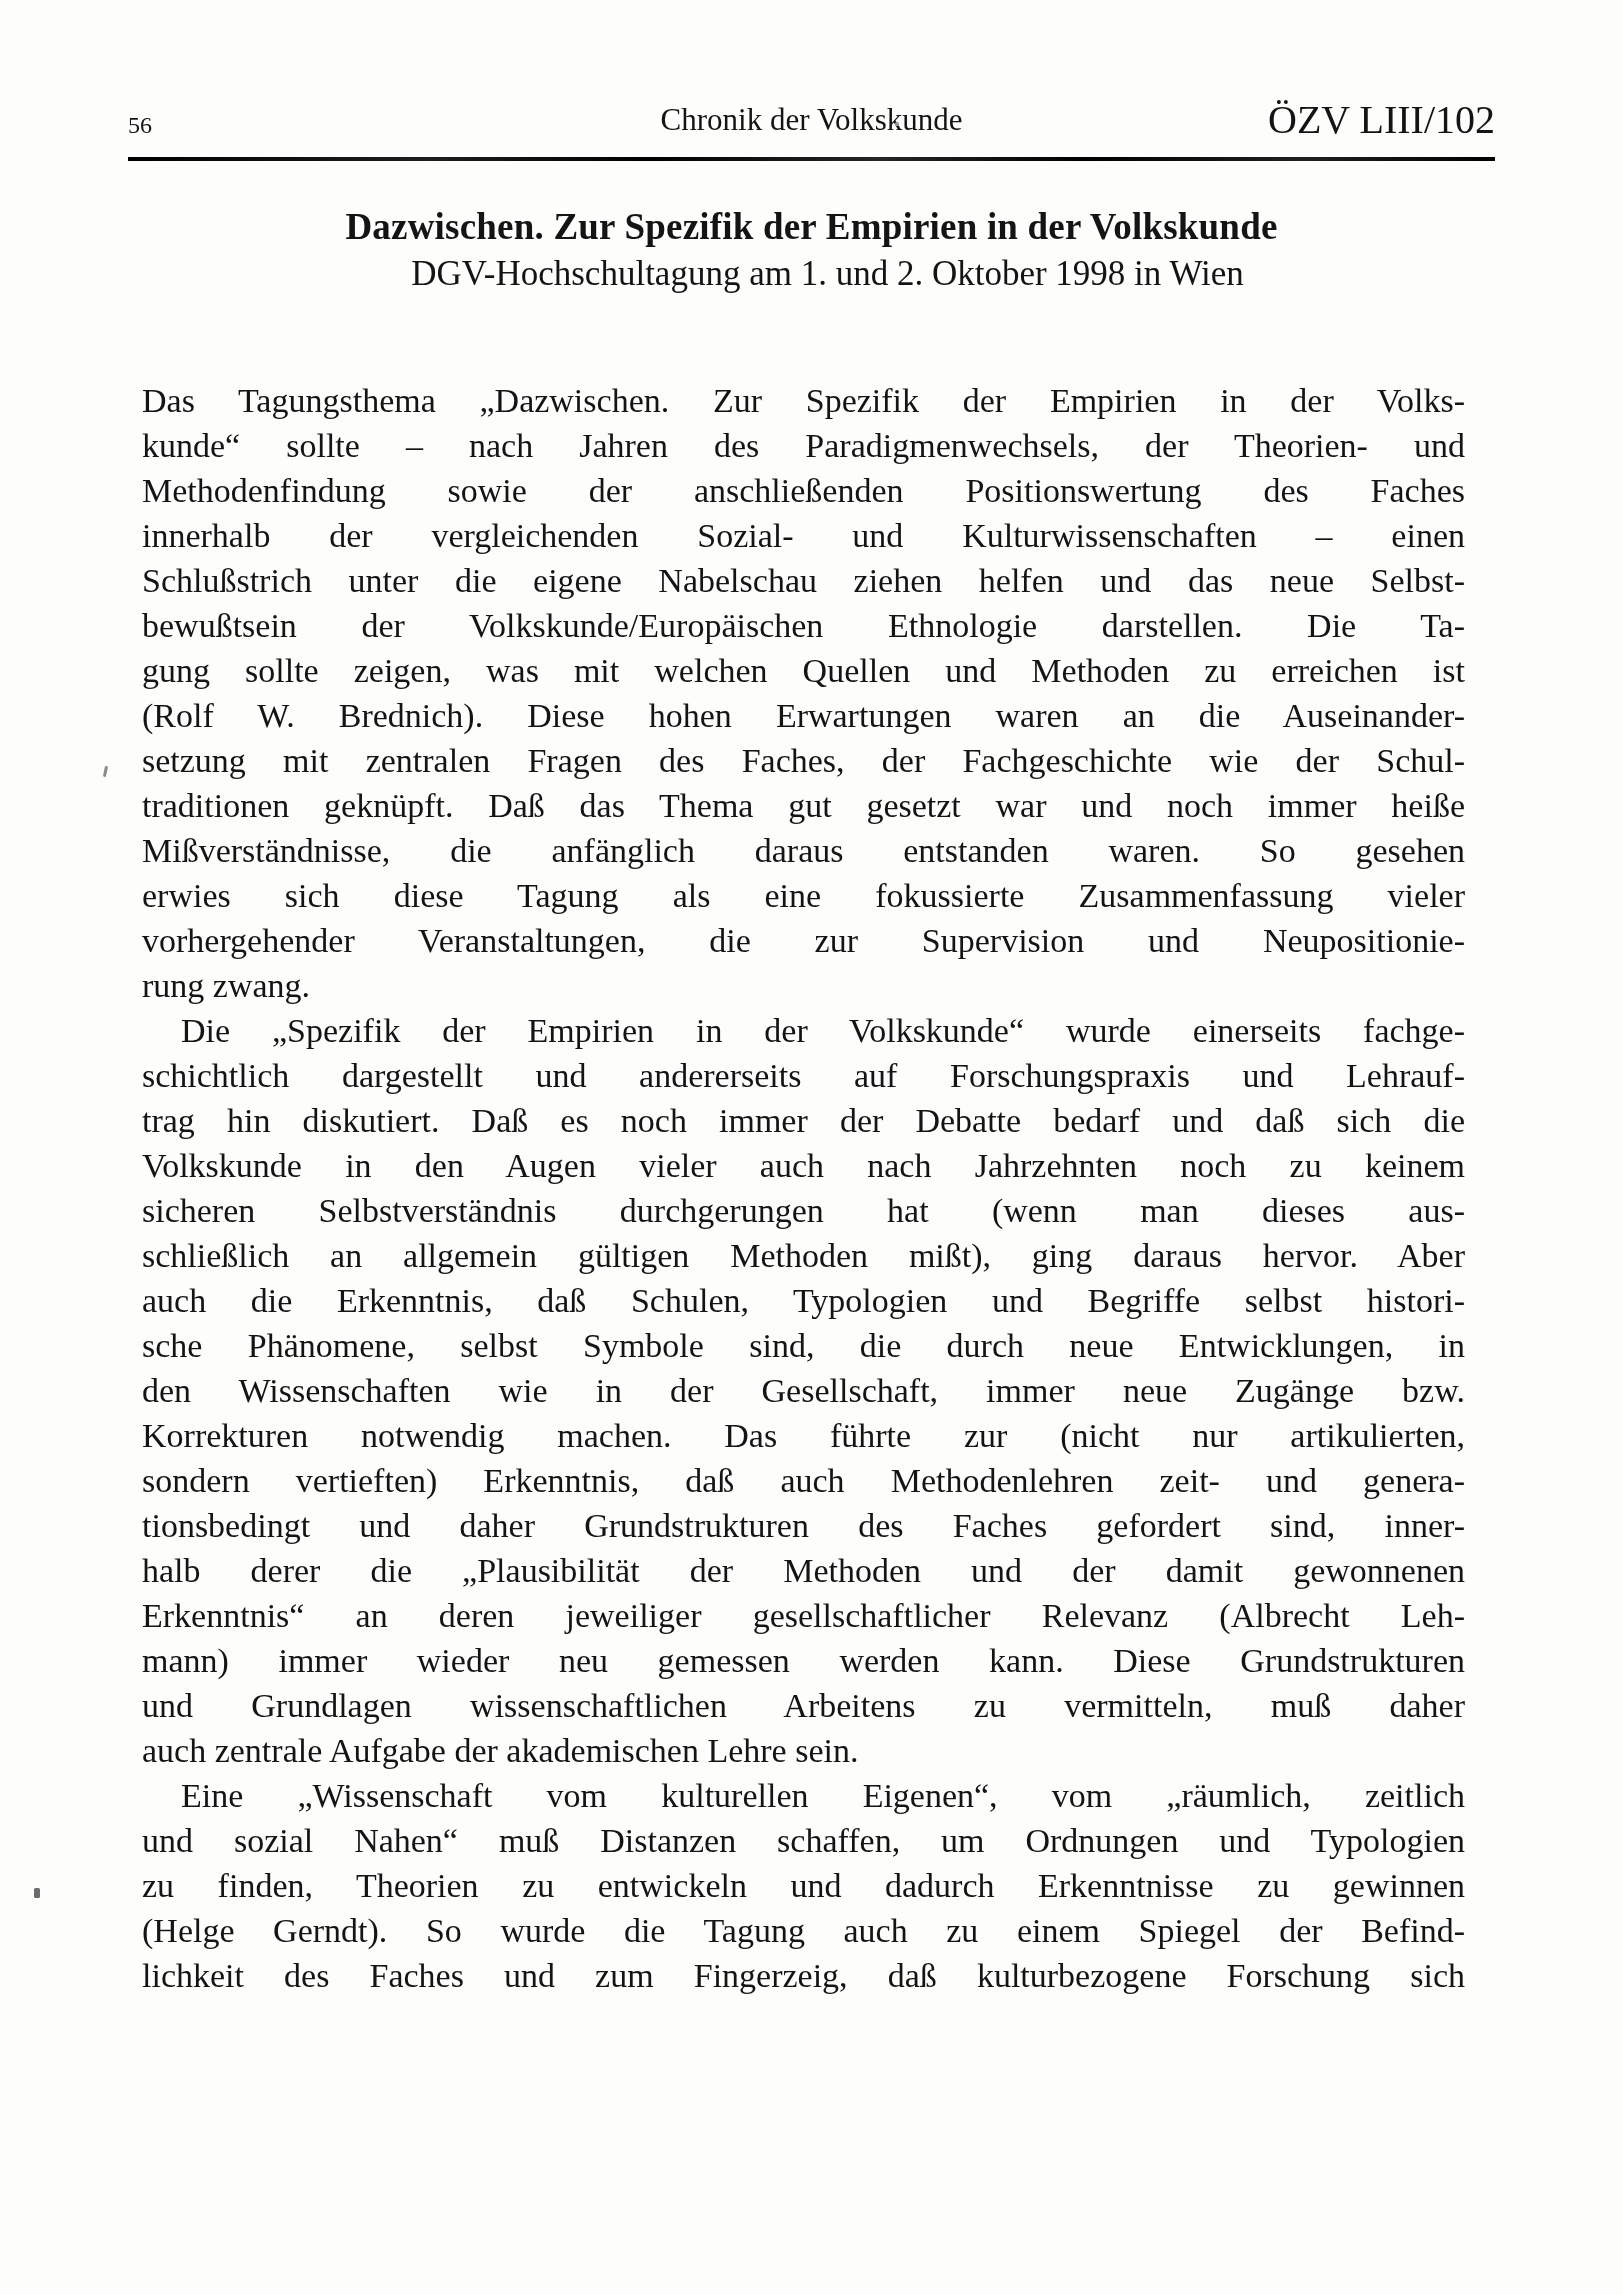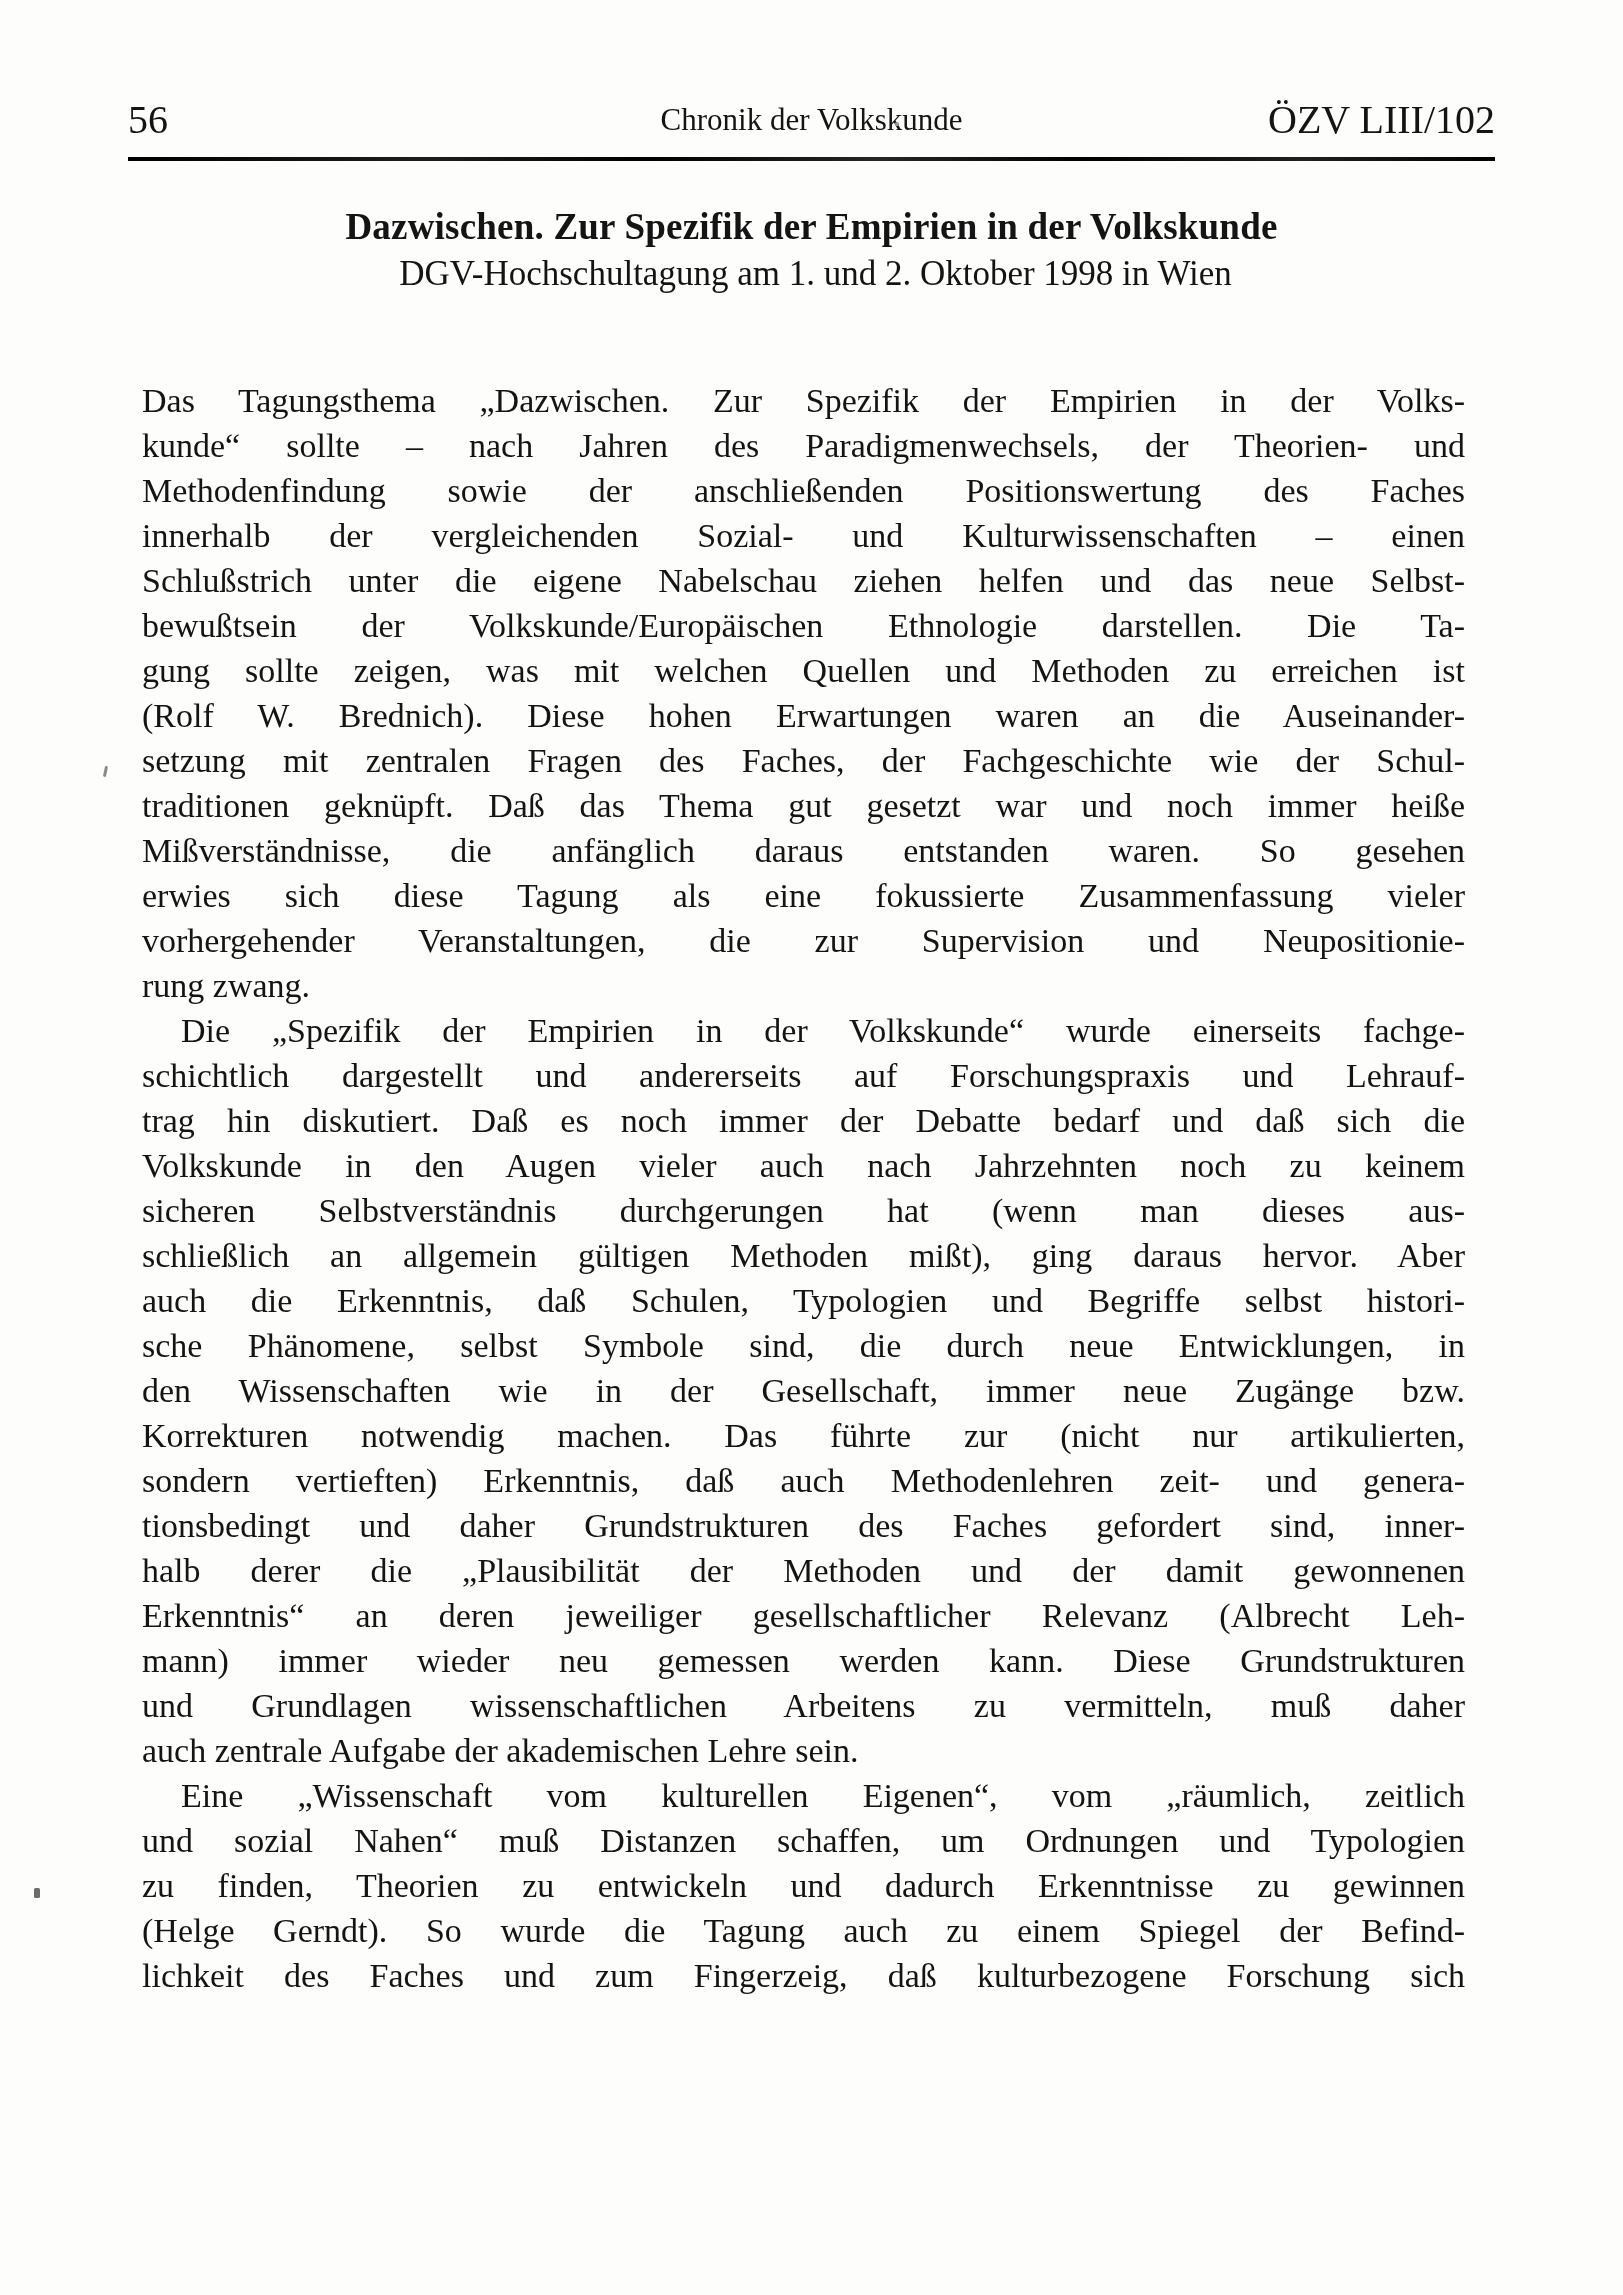--- a/index.html
+++ b/index.html
@@ -24,21 +24,21 @@
   
   .running-header {
     position: absolute;
     top: 99px;
     left: 0;
     width: 100%;
     display: flex;
     align-items: baseline;
   }
   .running-header .page-num {
-    font-size: 40px;
+    font-size: 24px;
     line-height: 42px;
     flex: 0 0 auto;
   }
   .running-header .center-title {
     position: absolute;
     left: 0;
     right: 0;
     text-align: center;
     font-size: 31px;
     line-height: 42px;
@@ -65,21 +65,21 @@
     width: 100%;
     text-align: center;
     font-size: 37px;
     line-height: 47px;
     font-weight: bold;
     letter-spacing: 0.2px;
   }
   .article-subtitle {
     position: absolute;
     top: 250px;
-    left: 4px;
+    left: 16px;
     width: 100%;
     text-align: center;
     font-size: 35px;
     line-height: 47px;
     font-weight: normal;
   }
   
   .article-body {
     position: absolute;
     top: 378px;

